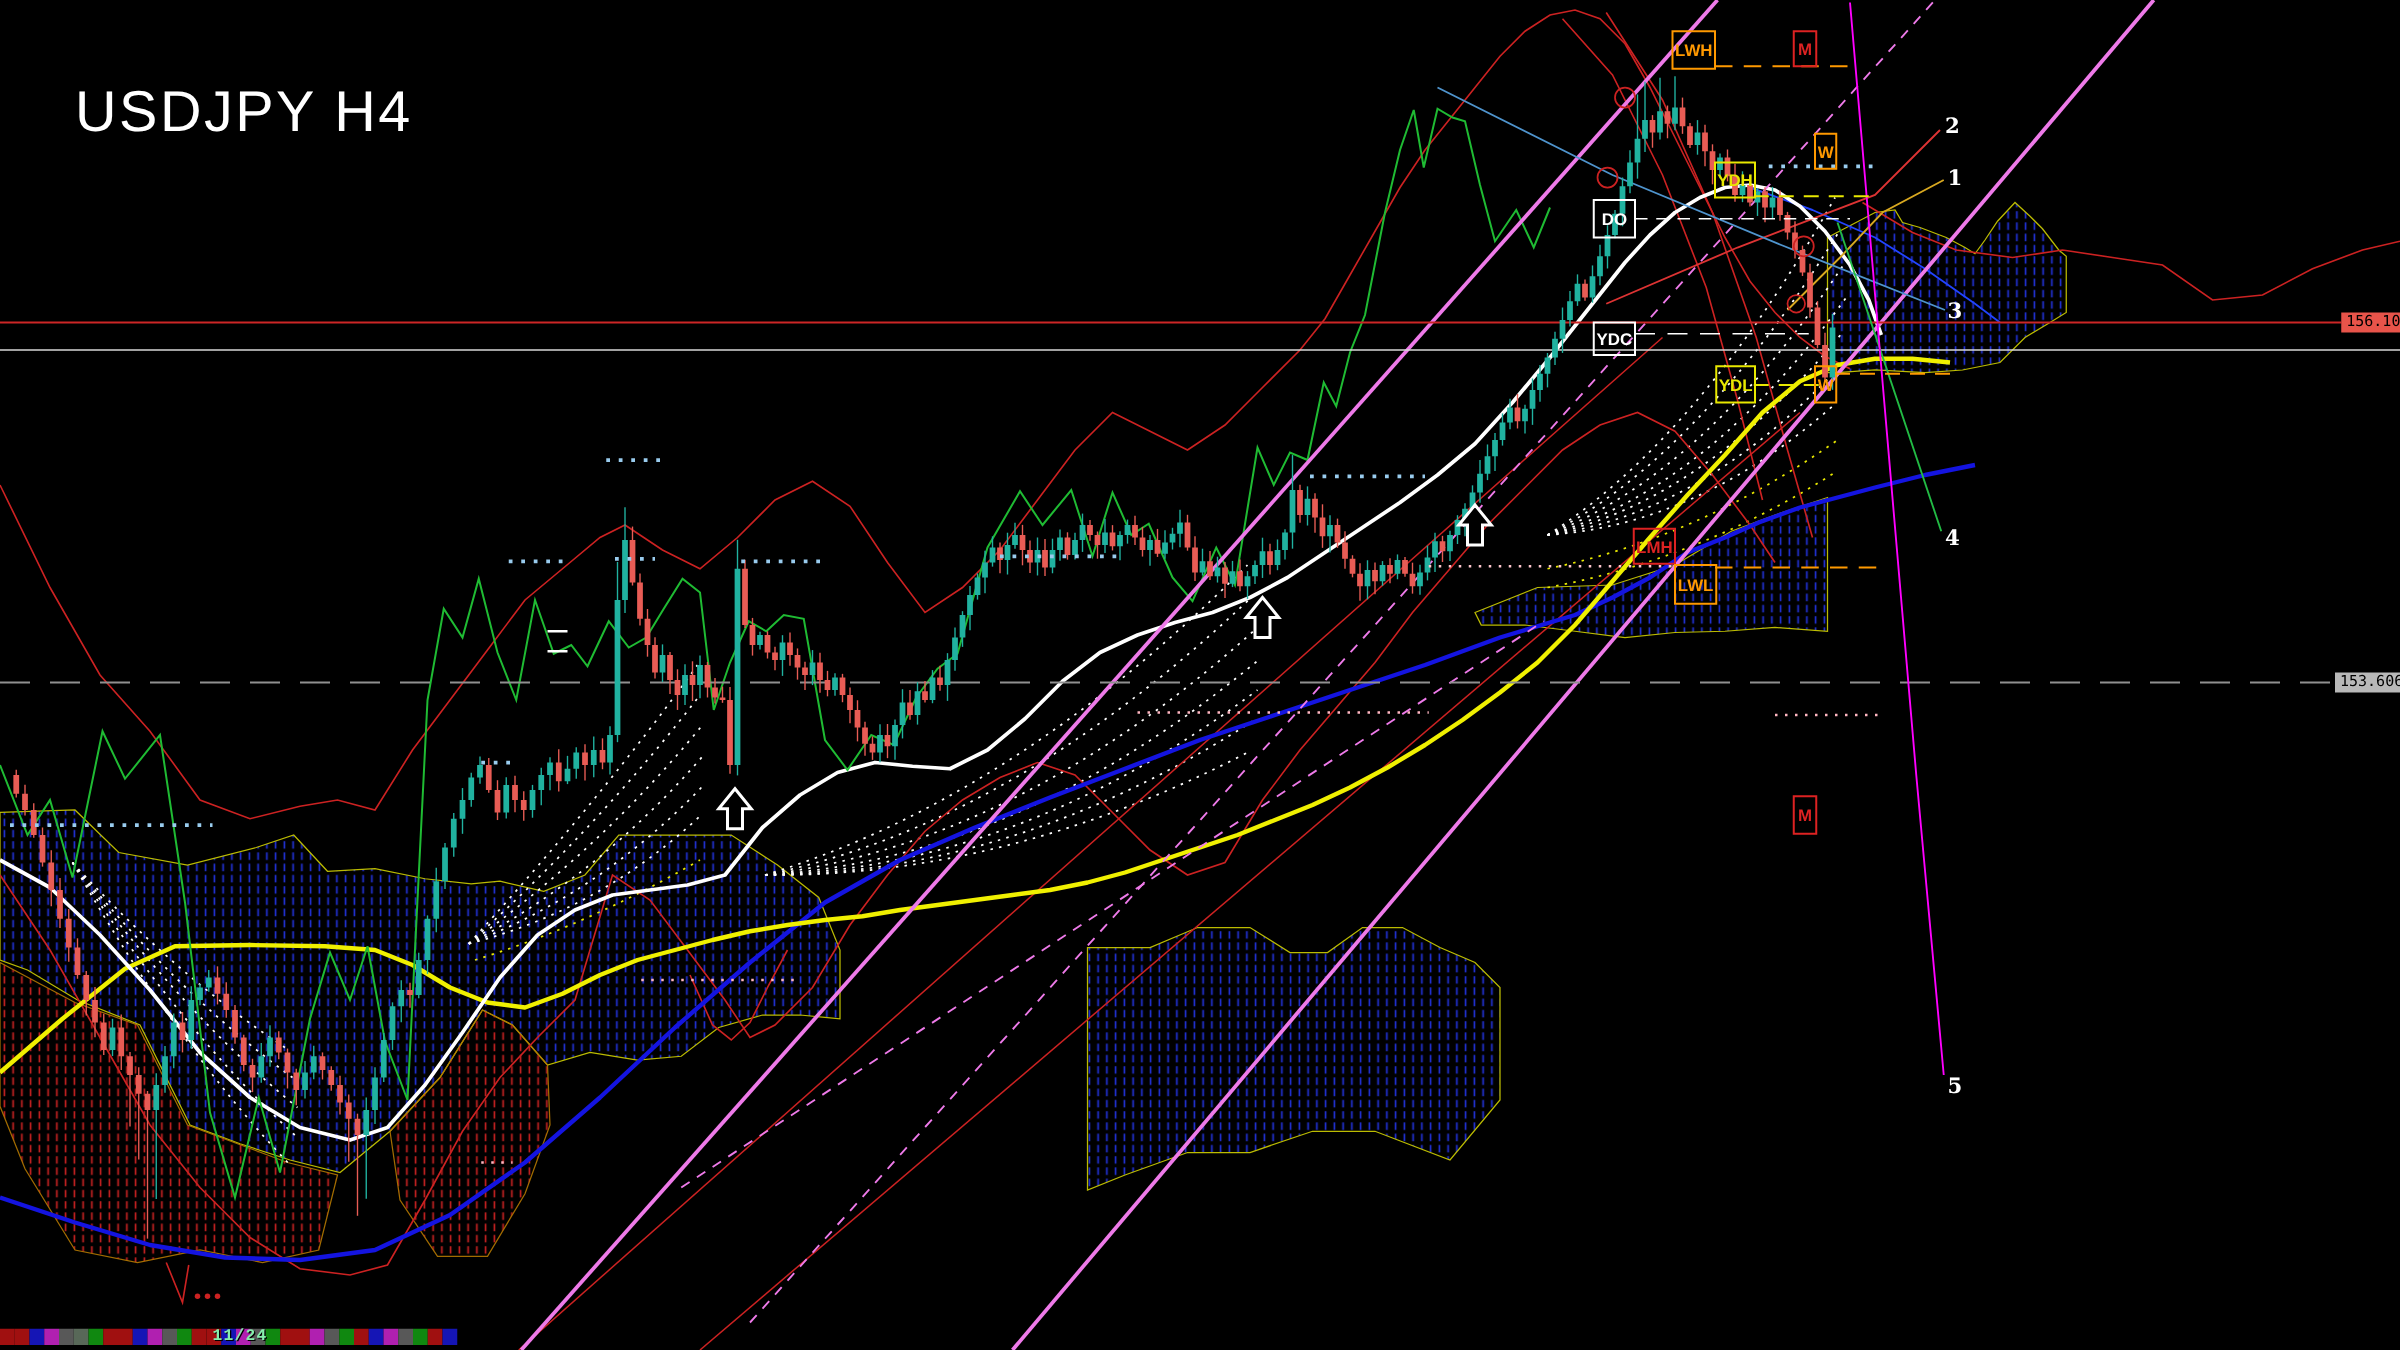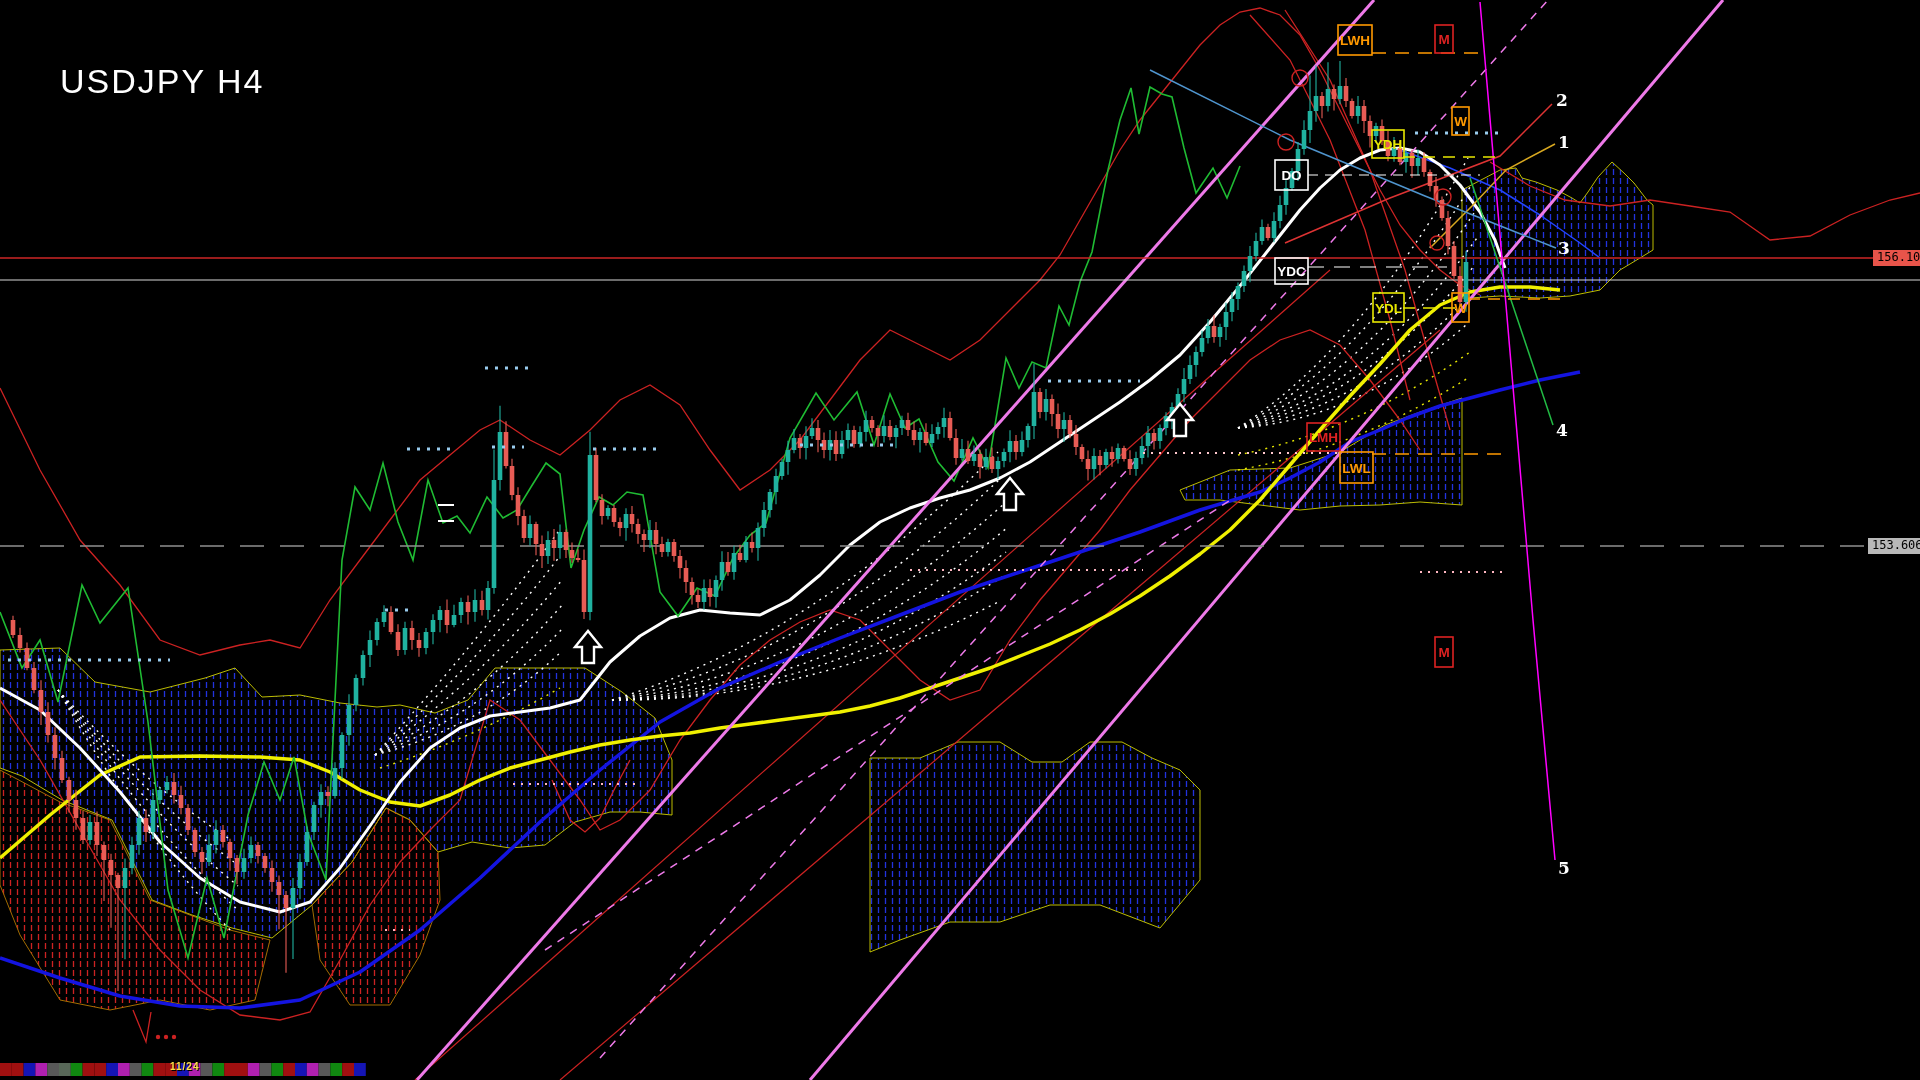--- a/index.html
+++ b/index.html
@@ -1,22 +1,22 @@
 <!DOCTYPE html>
 <html><head>
 <meta charset="utf-8">
 <style>
   html,body{margin:0;padding:0;background:#000;width:1920px;height:1080px;overflow:hidden;}
   .stage{position:relative;width:1920px;height:1080px;background:#000;font-family:"Liberation Sans",sans-serif;}
   #chart{position:absolute;left:0;top:0;}
-  .title{position:absolute;left:60px;top:62px;color:#fff;font-size:34px;font-weight:400;letter-spacing:2px;font-family:"Liberation Sans",sans-serif;}
+  .title{position:absolute;left:60px;top:62px;color:#fff;font-size:46px;font-weight:400;letter-spacing:2px;font-family:"Liberation Sans",sans-serif;}
   .tag{position:absolute;font-family:"DejaVu Sans Mono",monospace;font-size:12px;padding:1px 4px 2px 4px;line-height:13px;}
   .tag-cur{top:250px;left:1873px;background:#e8544a;color:#000;}
   .tag-ref{top:538px;left:1868px;background:#b8b8b8;color:#000;}
-  .datelbl{position:absolute;left:170px;top:1061px;color:#fde047;font-size:10px;font-weight:bold;letter-spacing:1px;text-shadow:1px 1px 0 #000;}
+  .datelbl{position:absolute;left:170px;top:1061px;color:#86efac;font-size:13px;font-weight:bold;letter-spacing:1px;text-shadow:1px 1px 0 #000;font-family:Liberation Mono, monospace;}
 </style>
 </head>
 <body>
 
 <div class="stage">
   <svg id="chart" width="1920" height="1080" viewBox="0 0 1920 1080">
       <defs>
         <pattern id="hb" width="7" height="9" patternUnits="userSpaceOnUse">
           <line x1="3.5" y1="0" x2="3.5" y2="9" stroke="#2233dd" stroke-width="1.3" stroke-dasharray="4 3"></line>
         </pattern>

